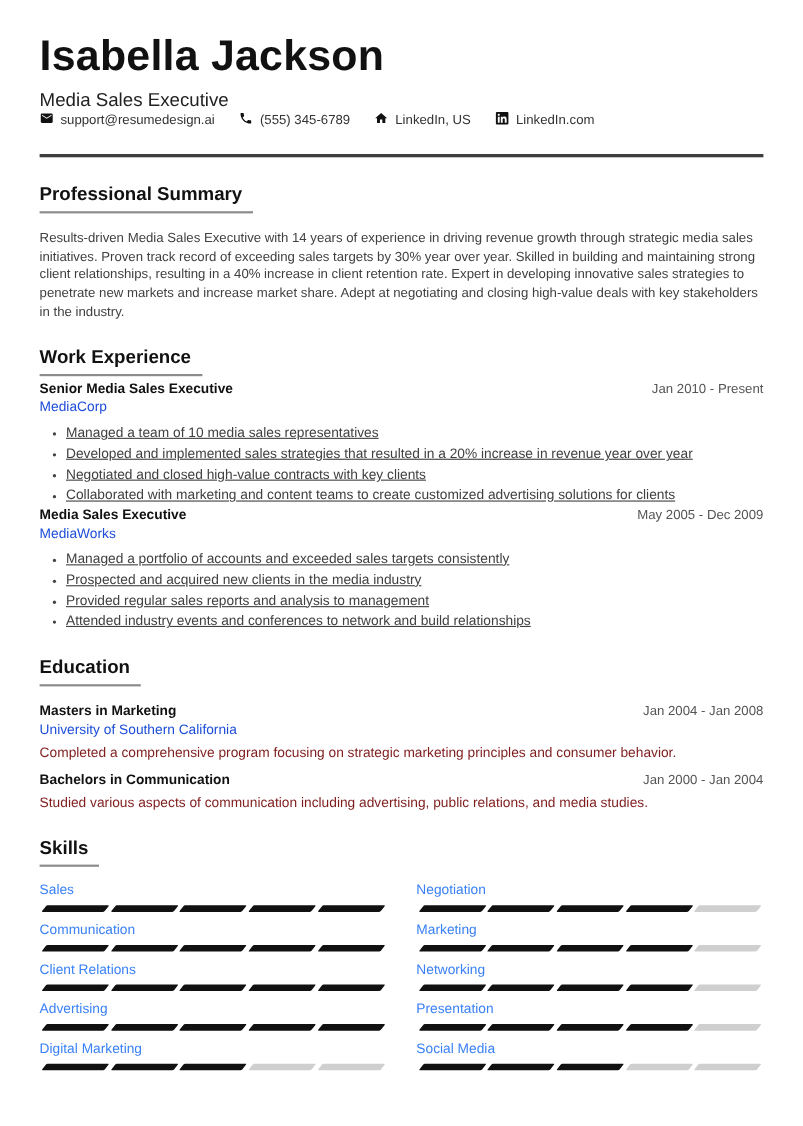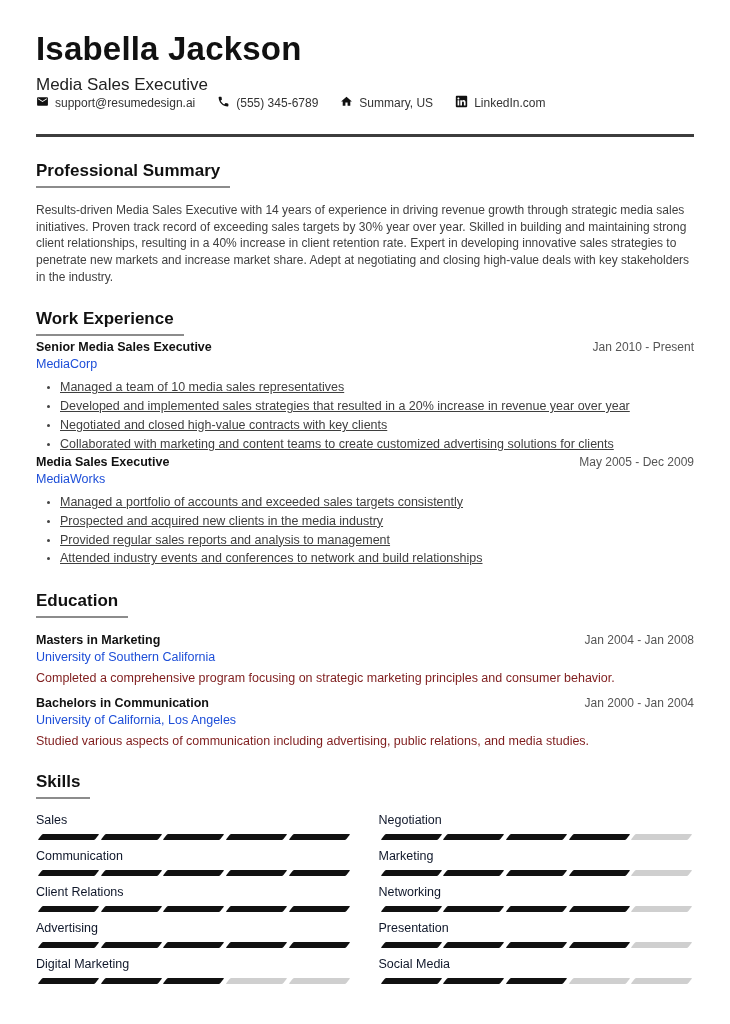--- a/index.html
+++ b/index.html
@@ -5,21 +5,21 @@
   * { margin: 0; padding: 0; box-sizing: border-box; }
   html, body { background: #ffffff; }
   body {
     width: 730px; height: 1024px; overflow: hidden;
     font-family: "Liberation Sans", "DejaVu Sans", sans-serif;
     color: #3f3f3f;
   }
   .page { padding: 30px 36px 0 36px; }
 
   
-  .name { font-size: 33px; font-weight: 700; color: #111; letter-spacing: 0.2px; }
+  .name { font-size: 39px; font-weight: 700; color: #111; letter-spacing: 0.2px; }
   .subtitle { font-size: 17px; color: #222; margin-top: 7px; }
   .contact-row { display: flex; align-items: center; gap: 22px; font-size: 12px; color: #333; }
   .contact-item { display: flex; align-items: center; gap: 6px; }
   .contact-item svg { width: 13px; height: 13px; fill: #111; flex: 0 0 auto; }
   .divider { height: 3px; background: var(--divider, #3d3d3d); margin-top: 23px; }
 
   
   section { margin-top: 24px; }
   h2 {
     display: inline-block; font-size: 17px; font-weight: 700; color: #111;
@@ -37,21 +37,21 @@
   ul.bullets { margin: 8px 0 0 0; padding-left: 24px; text-decoration: underline; }
   ul.bullets li { font-size: 12.5px; color: #3f3f3f; line-height: 1.35; margin-bottom: 2px; }
   ul.bullets li::marker { color: #444; font-size: 10px; }
   .edu-desc { font-size: 12.5px; color: #7f1d1d; margin-top: 7px; }
   .edu-item { margin-top: 11px; }
 
   
   .skills-grid { display: flex; gap: 27px; margin-top: 10px; }
   .skills-col { flex: 1 1 0; min-width: 0; }
   .skill { margin-bottom: 9px; }
-  .skill-name { font-size: 12.5px; color: #0f172a; }
+  .skill-name { font-size: 12.5px; color: #3b82f6; }
   .skill-bar { display: flex; gap: 6px; margin-top: 7px; padding: 0 4px; }
   .seg { flex: 1 1 0; height: 6px; transform: skewX(-38deg); border-radius: 1px; }
   .seg.filled { background: var(--bar-filled, #111); }
   .seg.empty { background: var(--bar-empty, #cfcfcf); }
 </style>
 </head>
 <body>
 
 <div class="page">
 
@@ -68,21 +68,21 @@
       <div class="contact-item">
         <span><svg viewBox="0 0 24 24">
               <path d="M6.62 10.79c1.44 2.83 3.76 5.14 6.59 6.59l2.2-2.2c.27-.27.67-.36 1.02-.24 1.12.37 2.33.57 3.57.57.55 0 1 .45 1 1V20c0 .55-.45 1-1 1-9.39 0-17-7.61-17-17 0-.55.45-1 1-1h3.5c.55 0 1 .45 1 1 0 1.25.2 2.45.57 3.57.11.35.03.74-.25 1.02l-2.2 2.2z"></path>
             </svg></span>
         <span>(555) 345-6789</span>
       </div>
       <div class="contact-item">
         <span><svg viewBox="0 0 24 24">
               <path d="M10 20v-6h4v6h5v-8h3L12 3 2 12h3v8z"></path>
             </svg></span>
-        <span>Summary, US</span>
+        <span>LinkedIn, US</span>
       </div>
       <div class="contact-item">
         <span><svg viewBox="0 0 448 512">
               <path d="M416 32H31.9C14.3 32 0 46.5 0 64.3v383.4C0 465.5 14.3 480 31.9 480H416c17.6 0 32-14.5 32-32.3V64.3c0-17.8-14.4-32.3-32-32.3zM135.4 416H69V202.2h66.5V416zm-33.2-243c-21.3 0-38.5-17.3-38.5-38.5S80.9 96 102.2 96c21.2 0 38.5 17.3 38.5 38.5 0 21.3-17.2 38.5-38.5 38.5zm282.1 243h-66.4V312c0-24.8-.5-56.7-34.5-56.7-34.6 0-39.9 27-39.9 54.9V416h-66.4V202.2h63.7v29.2h.9c8.9-16.8 30.6-34.5 62.9-34.5 67.2 0 79.7 44.3 79.7 101.9V416z"></path>
             </svg></span>
         <span>LinkedIn.com</span>
       </div>
     </div>
     <div class="divider"></div>
   </header>
@@ -134,21 +134,20 @@
       </div>
       <div class="entry-sub">University of Southern California</div>
       <div class="edu-desc">Completed a comprehensive program focusing on strategic marketing principles and consumer behavior.</div>
     </div>
 
     <div class="entry edu-item">
       <div class="entry-head">
         <span class="entry-title">Bachelors in Communication</span>
         <span class="entry-date">Jan 2000 - Jan 2004</span>
       </div>
-      <div class="entry-sub">University of California, Los Angeles</div>
       <div class="edu-desc">Studied various aspects of communication including advertising, public relations, and media studies.</div>
     </div>
   </section>
 
   <section>
     <h2>Skills</h2>
     <div class="skills-grid">
       <div class="skills-col" id="skills-left">
   <div class="skill">
     <div class="skill-name">Sales</div>

